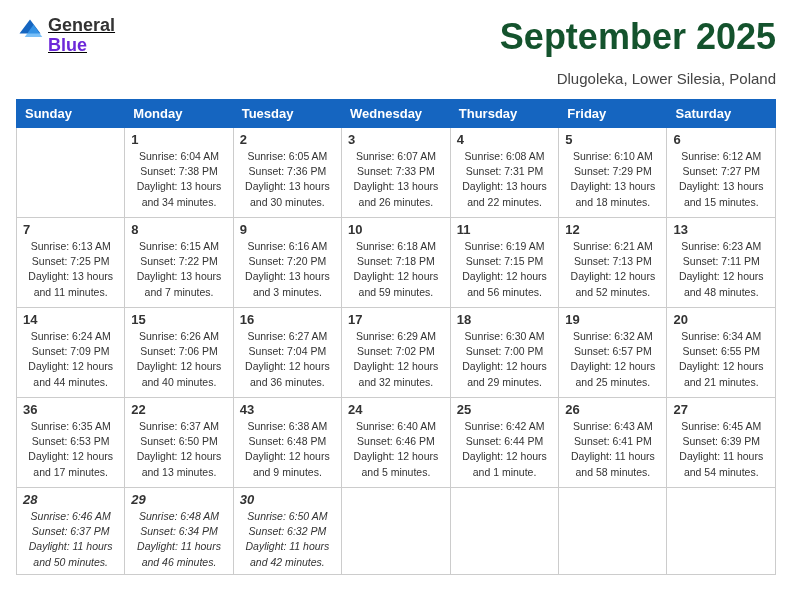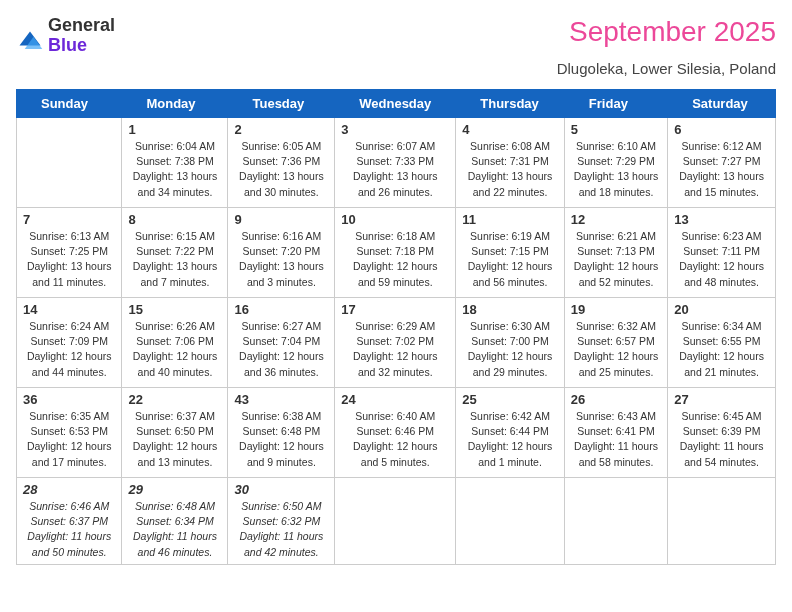--- a/index.html
+++ b/index.html
@@ -11,22 +11,23 @@
       padding: 16px;
     }
     .header {
       display: flex;
       justify-content: space-between;
       align-items: flex-start;
       margin-bottom: 12px;
     }
     .logo {
       display: flex;
-      align-items: flex-end;
+      align-items: flex-start;
       gap: 4px;
+      text-decoration: underline;
     }
     .logo-text {
       display: flex;
       flex-direction: column;
       line-height: 1.1;
     }
     .logo-general {
       font-size: 18px;
       font-weight: bold;
       color: #333;
@@ -37,39 +38,39 @@
       color: #6d28d9;
     }
     .logo-icon {
       width: 28px;
       height: 28px;
     }
     .title-section {
       text-align: right;
     }
     .month-title {
-      font-size: 28px;
-      font-weight: normal;
-      color: #ec4899;
+      font-size: 36px;
+      font-weight: bold;
+      color: #14532d;
     }
     .location {
       font-size: 15px;
       color: #444;
       margin-top: 12px;
     }
     .calendar {
       width: 100%;
       border-collapse: collapse;
       border: 1px solid #ccc;
     }
     .calendar th {
       background: #1565c0;
       color: #fff;
       text-align: left;
-      padding: 6px 24px;
+      padding: 6px 8px;
       font-size: 13px;
       font-weight: bold;
       border: 1px solid #1565c0;
     }
     .calendar td {
       vertical-align: top;
       padding: 4px 6px;
       border: 1px solid #ccc;
       font-size: 10.5px;
       color: #333;

